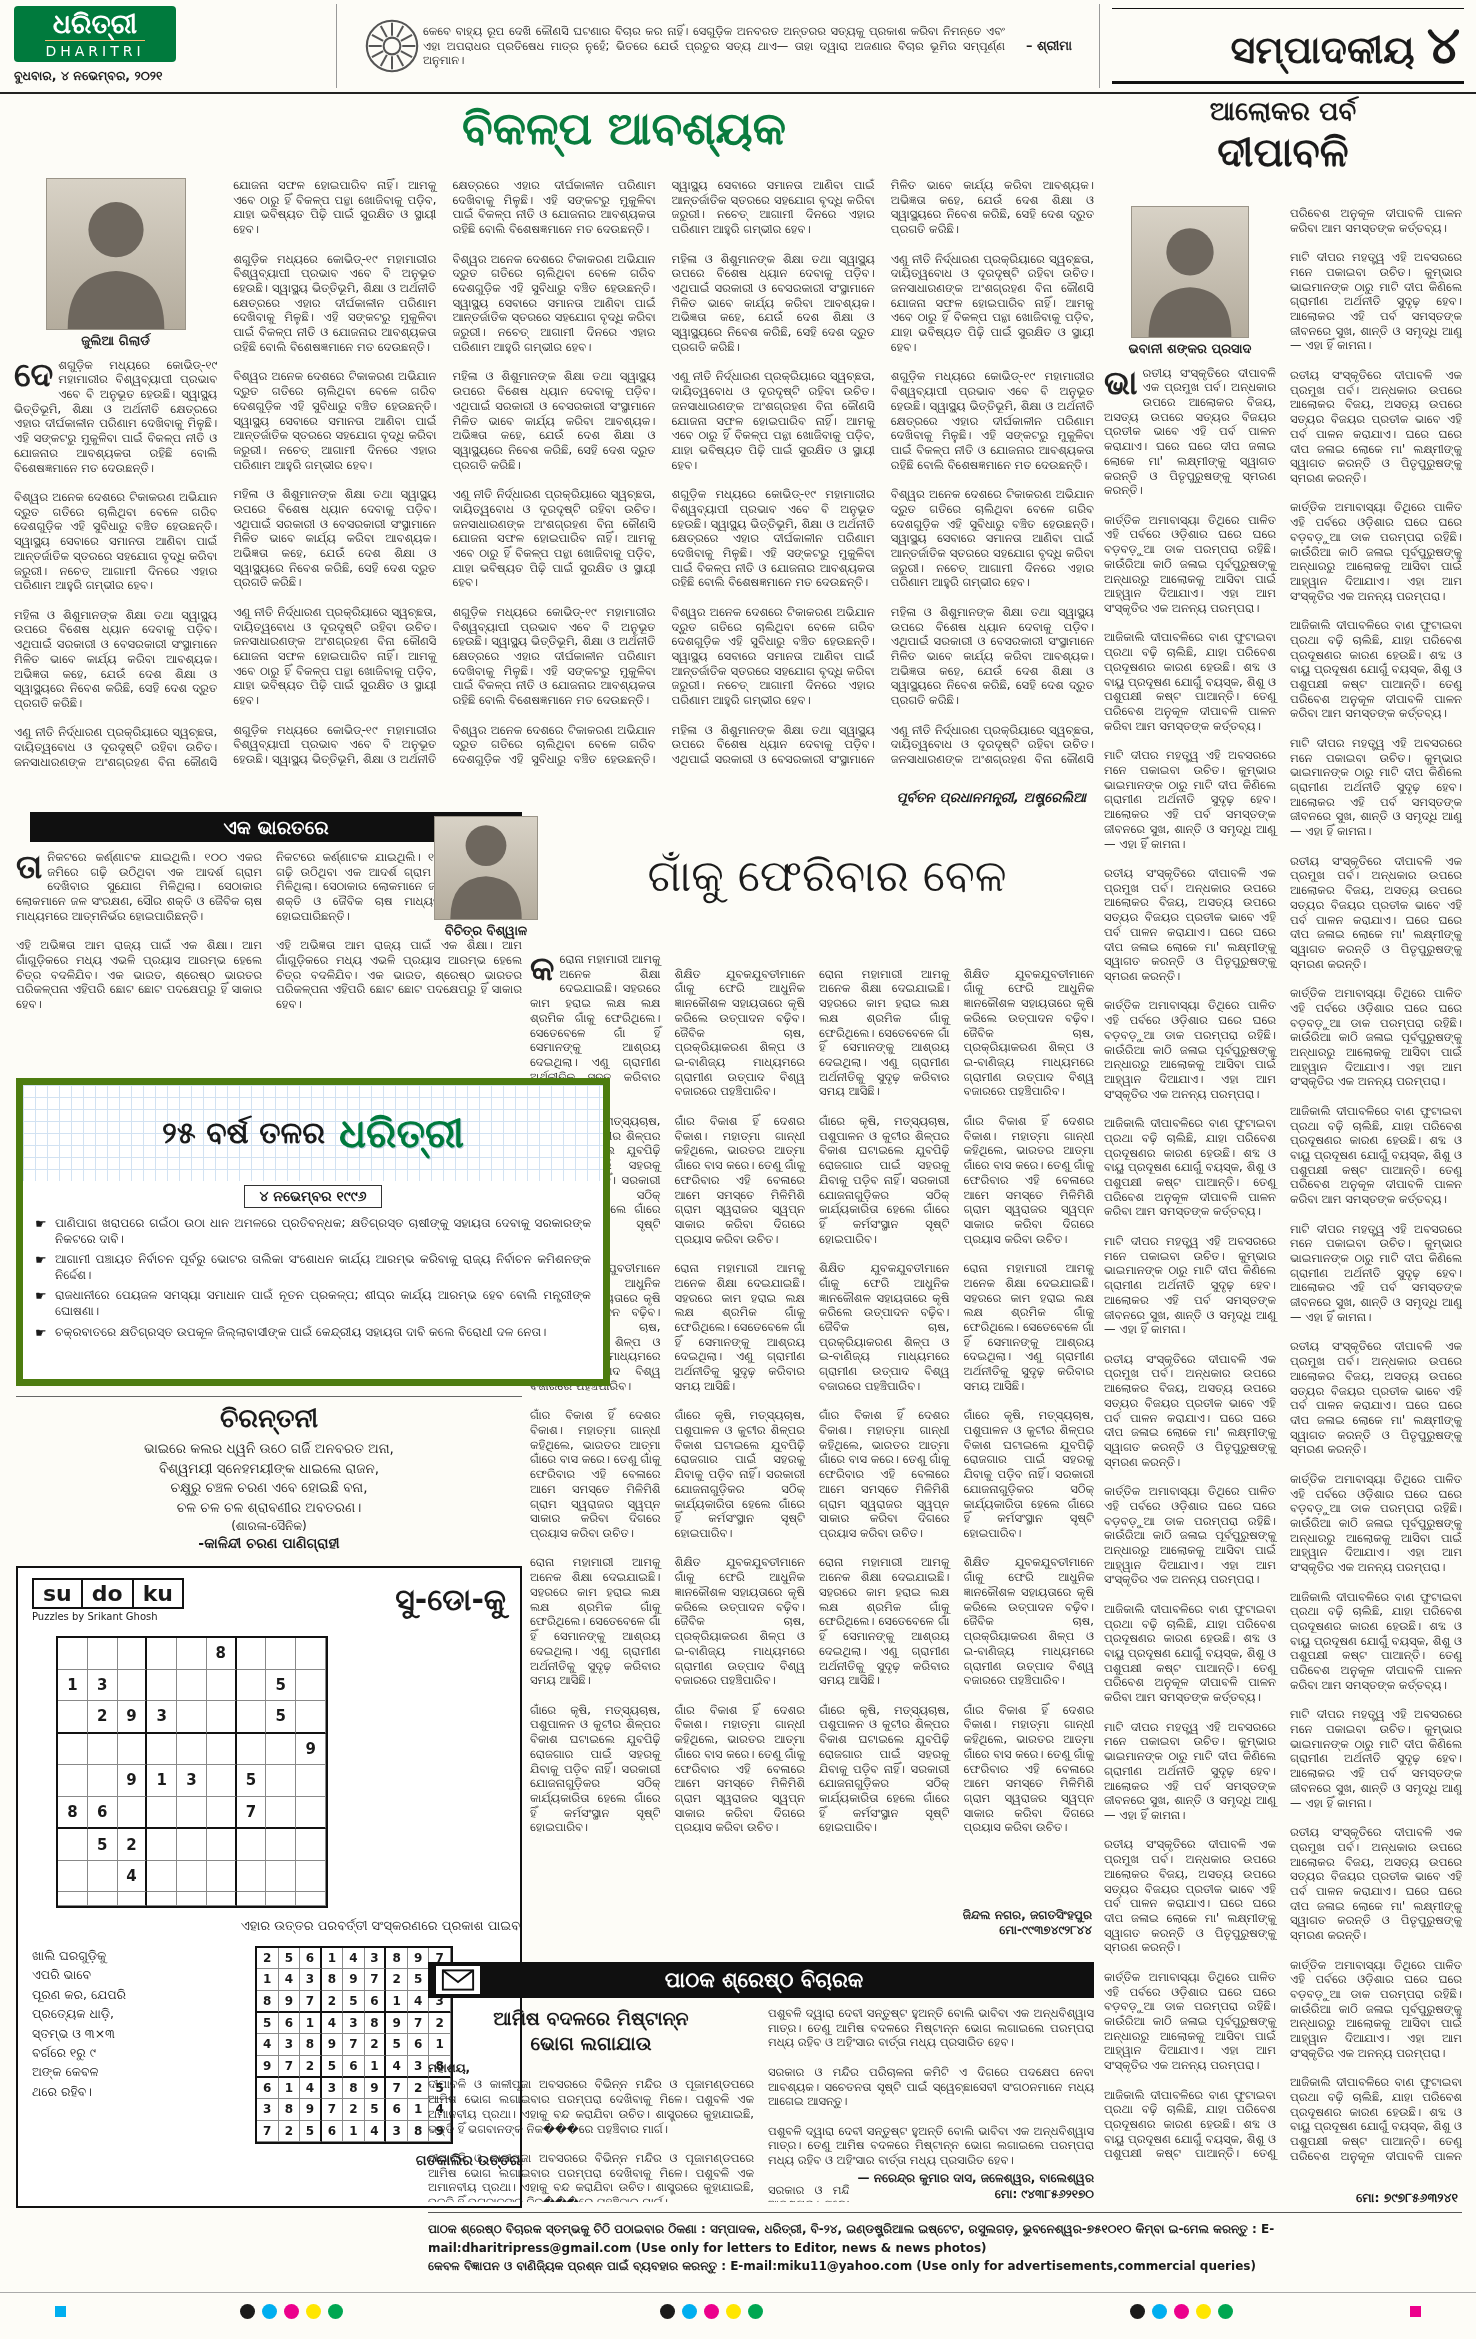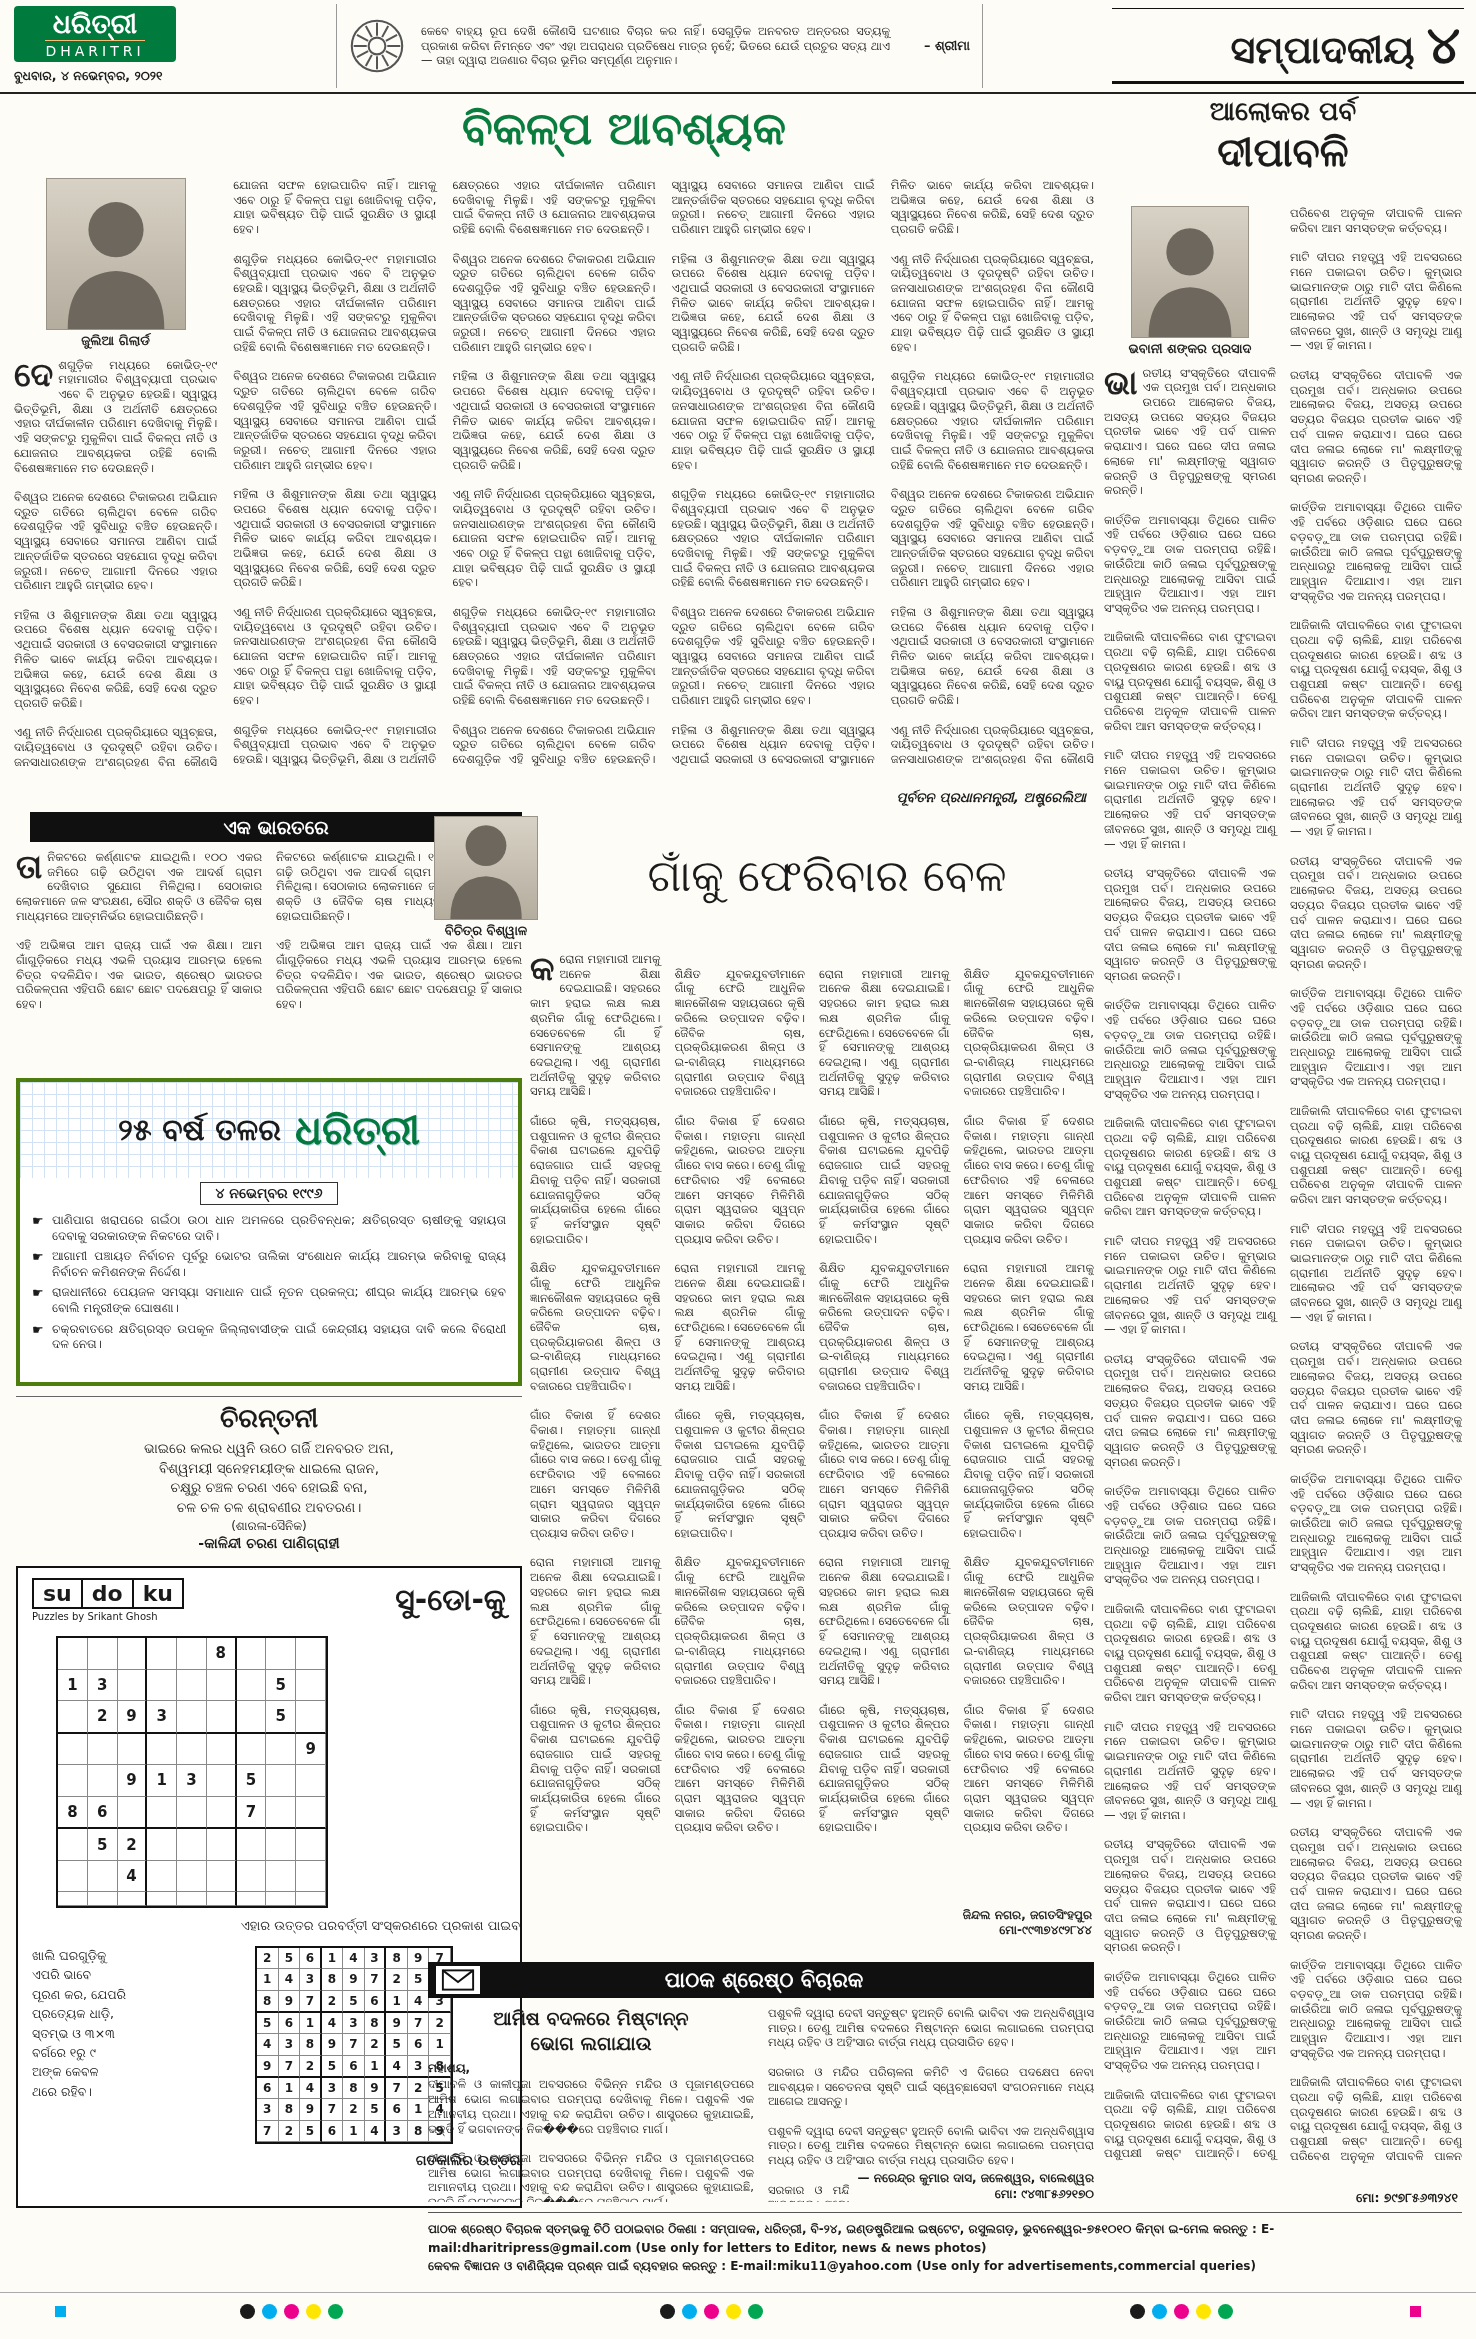--- a/index.html
+++ b/index.html
@@ -6,22 +6,22 @@
   html,body{background:#d9d7d0}
   body{font-family:"DejaVu Sans",sans-serif;color:#1b1b1b}
   .page{position:relative;width:1476px;height:2339px;margin:0 auto;background:#fdfcf7;overflow:hidden}
 
   
   .masthead{position:absolute;left:14px;top:6px;width:162px;height:56px;background:#007a3d;border-radius:4px;
             display:flex;flex-direction:column;align-items:center;justify-content:center;color:#fff}
   .mh-title{font-size:27px;font-weight:bold;line-height:1}
   .mh-sub{font-size:14px;letter-spacing:4px;border-top:1px solid #fdba74;margin-top:3px;padding-top:2px}
   .dateline{position:absolute;left:14px;top:68px;width:310px;font-size:12.5px;font-weight:bold}
-  .motto{position:absolute;left:336px;top:4px;width:647px;height:84px;border-left:1px solid #999;border-right:1px solid #999;
-         display:flex;align-items:center;gap:16px;padding:4px 12px}
+  .motto{position:absolute;left:336px;top:4px;width:764px;height:84px;border-left:1px solid #999;border-right:1px solid #999;
+         display:flex;align-items:center;gap:3px;padding:4px 27px}
   .emblem{flex:0 0 56px;height:56px}
   .motto-text{flex:1;font-size:11.5px;line-height:1.3;text-align:justify}
   .motto-attr{flex:0 0 64px;font-weight:bold;font-size:13px;text-align:right}
   .section-head{position:absolute;right:12px;top:8px;width:352px;height:76px;text-align:right;
                 border-top:1px solid #111;border-bottom:3px solid #111;padding:6px 4px}
   .sec-label{font-size:38px;font-weight:bold}
   .sec-num{font-size:52px;font-weight:bold;margin-left:12px}
   .header-rule{position:absolute;left:0;top:92px;width:100%;border-top:2px solid #222}
 
   
@@ -55,21 +55,21 @@
   .bharat-body{position:absolute;left:16px;top:850px;width:506px;height:220px}
 
   
   .vil-head{position:absolute;left:430px;top:816px;width:664px;height:132px}
   .vil-fig{position:absolute;left:4px;top:0}
   .vil-headline{position:absolute;left:130px;right:0;top:34px;text-align:center;font-size:44px;font-weight:normal}
   .vil-body{position:absolute;left:530px;top:952px;width:564px;height:988px}
   .vil-tail{position:absolute;right:2px;bottom:2px;text-align:right;font-weight:bold;font-size:12px;background:#fdfcf7;padding-left:8px}
 
   
-  .years{position:absolute;left:16px;top:1078px;width:506px;height:308px;border:4px solid #4d7c0f;background:#fff}
+  .years{position:absolute;left:16px;top:1078px;width:594px;height:308px;border:7px solid #4d7c0f;background:#fff}
   .years-head{height:96px;display:flex;align-items:center;justify-content:center;gap:14px;
     background-image:linear-gradient(#d2e2f2 1px,transparent 1px),linear-gradient(90deg,#d2e2f2 1px,transparent 1px);
     background-size:12px 12px}
   .years-prefix{font-size:30px;font-weight:bold}
   .years-logo{font-size:40px;font-weight:bold;color:#007a3d;text-shadow:1px 1px 0 #bcd}
   .years-date{text-align:center;margin-top:4px}
   .years-date span{display:inline-block;border:1px solid #333;padding:2px 14px;font-weight:bold;font-size:14px}
   .years-items{padding:8px 12px}
   .year-item{display:flex;gap:6px;font-size:12px;line-height:1.3;text-align:justify;margin-bottom:5px}
   .year-item .bullet{flex:0 0 14px;font-size:13px}

